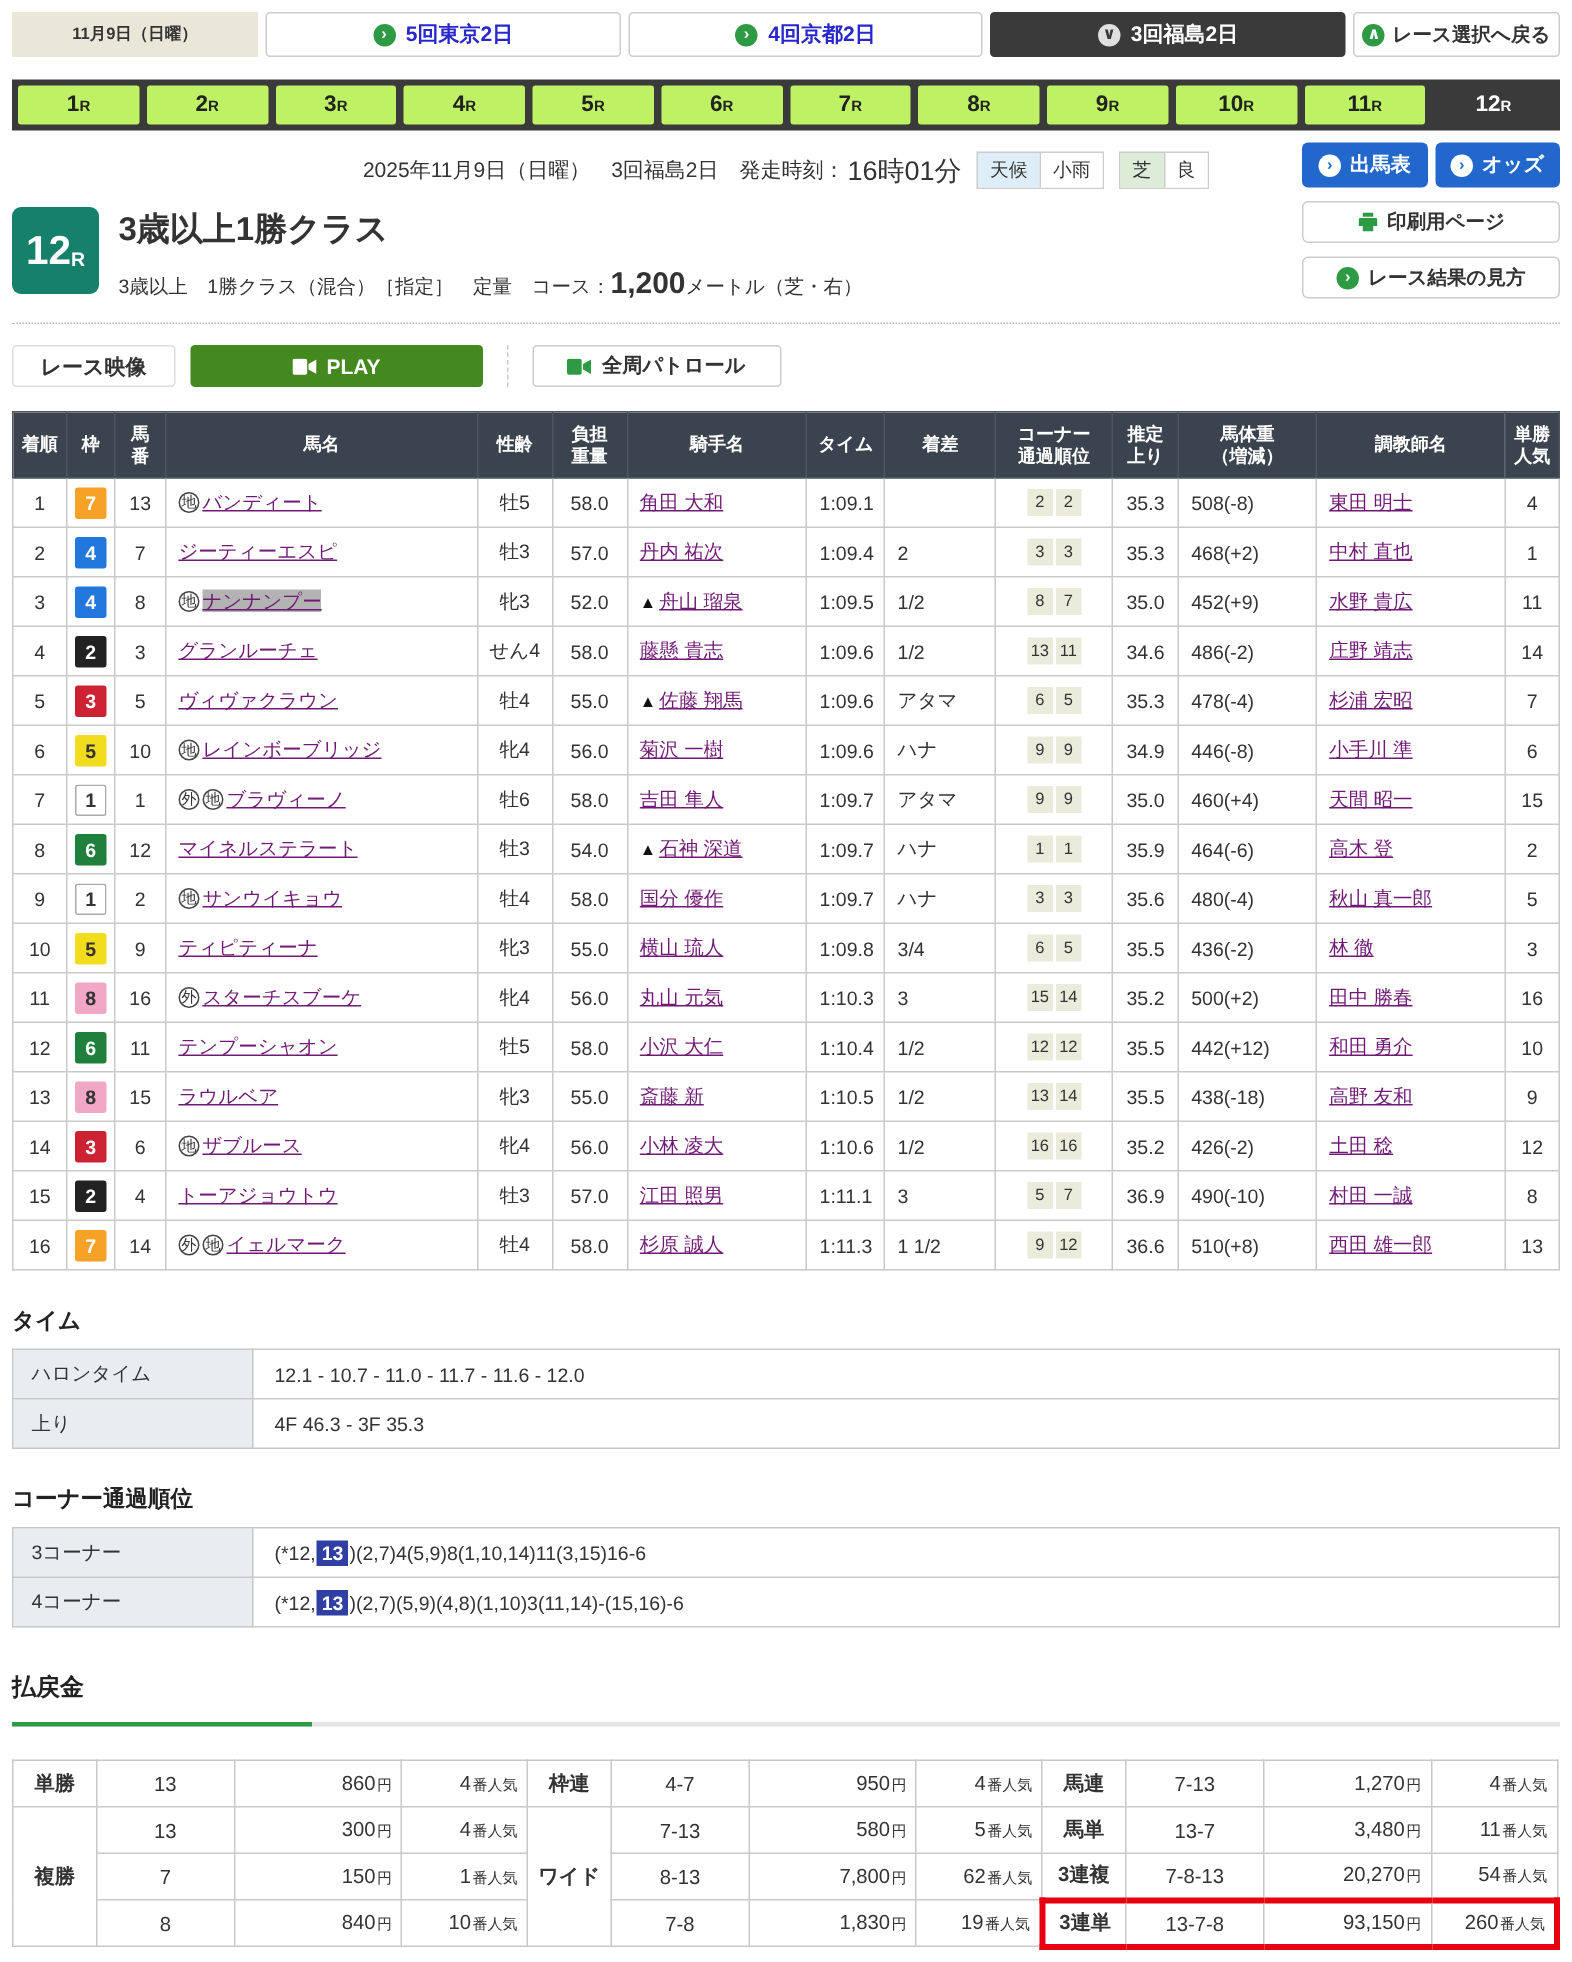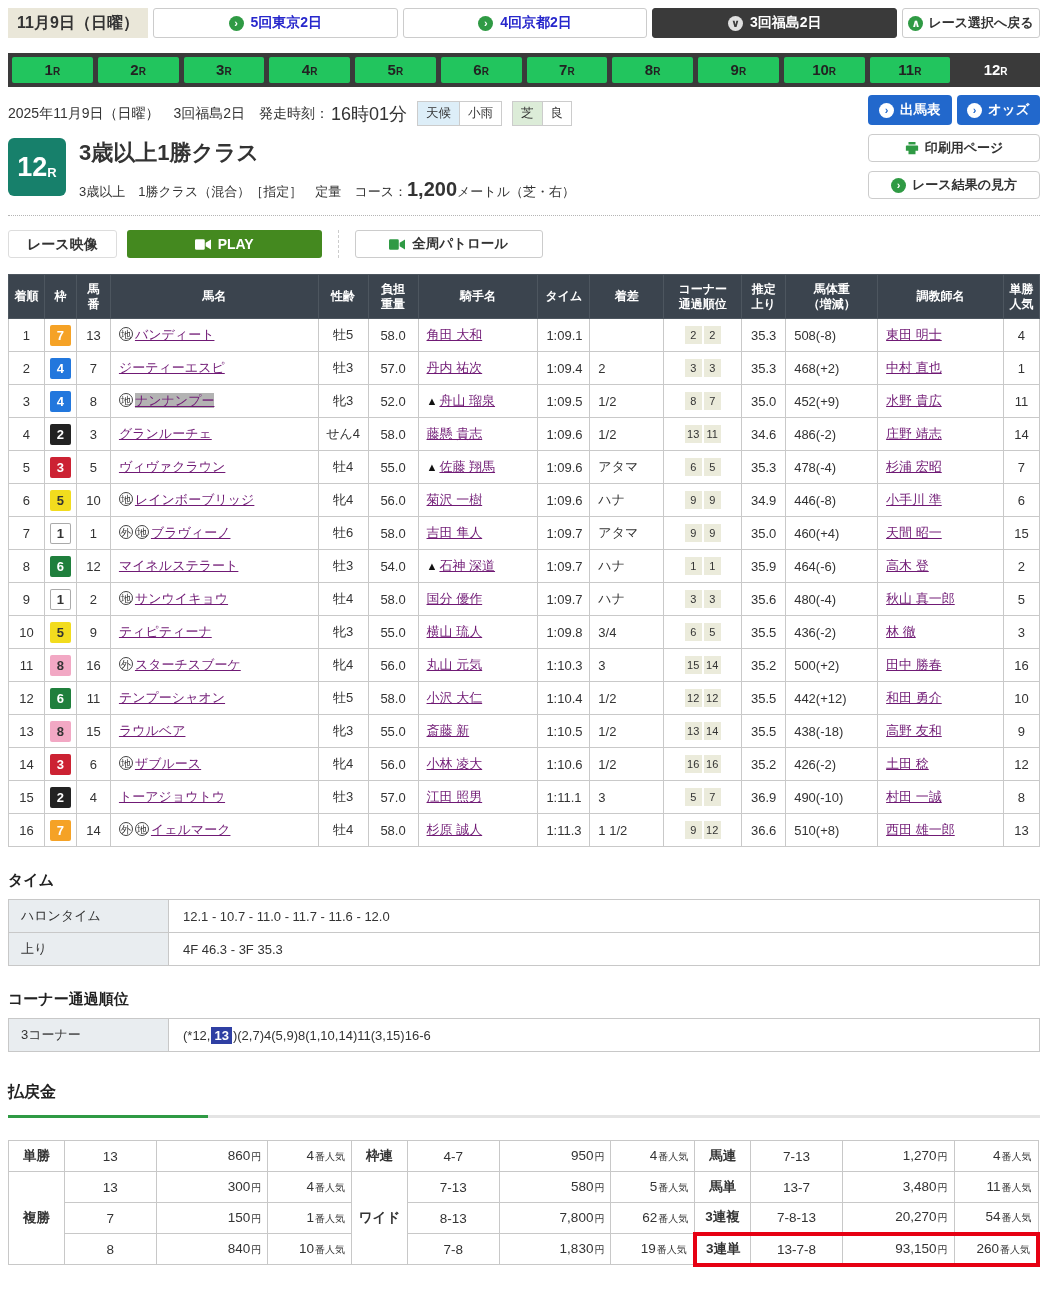--- a/index.html
+++ b/index.html
@@ -6,46 +6,46 @@
   html,body { margin:0; padding:0; }
   body {
     width:1048px; background:#fff; color:#333;
     font-family:"Liberation Sans","DejaVu Sans",sans-serif;
     font-size:13px;
   }
   a { cursor:pointer; }
 
   
   .topbar { display:flex; gap:5px; padding:8px 8px 0; align-items:stretch; }
-  .datebox { width:140px; background:#eae7d9; text-align:center; line-height:30px;
-             font-size:16px; font-weight:bold; color:#333; }
+  .datebox { width:164px; background:#eae7d9; text-align:center; line-height:30px;
+             font-size:11px; font-weight:bold; color:#333; }
   .ttabs { flex:1; display:flex; gap:5px; }
   .ttab { flex:1; border:1px solid #ccc; border-radius:3px; background:#fff;
           display:flex; align-items:center; justify-content:center; gap:7px;
           height:30px; font-weight:bold; font-size:14px; color:#2727cc; cursor:pointer; }
   .ttab.active { background:#3a3a3a; border-color:#3a3a3a; color:#fff; }
   .backbtn { width:138px; border:1px solid #ccc; border-radius:3px; background:#fff;
              display:flex; align-items:center; justify-content:center; gap:5px;
              height:30px; font-size:13px; font-weight:bold; color:#333; cursor:pointer; }
   .ci { display:inline-block; width:15px; height:15px; border-radius:50%;
         text-align:center; line-height:15px; font-size:11px; font-weight:bold; flex:0 0 auto; }
   .ci-green { background:#2f9a44; color:#fff; }
   .ci-wb    { background:#fff; color:#2268cc; }
   .ci-dim   { background:#e0e0e0; color:#3a3a3a; }
 
   
   .rtabs { display:flex; gap:5px; background:#3a3a3a; padding:4px; margin:15px 8px 0; }
-  .rtab { flex:1; background:#22c55e; border-radius:2px; text-align:center;
+  .rtab { flex:1; background:#bef264; border-radius:2px; text-align:center;
           height:26px; line-height:26px; font-weight:bold; font-size:15px; color:#222; cursor:pointer; }
   .rtab .rsub { font-size:10px; }
   .rtab.active { background:#3a3a3a; color:#fff; }
 
   
   .race-header { position:relative; padding:14px 8px 0; }
-  .hdr-line1 { display:flex; align-items:center; font-size:14px; }
+  .hdr-line1 { display:flex; align-items:center; font-size:14px;justify-content:center; }
   .start-time { font-size:18px; font-weight:normal; margin-left:2px; }
   .wbox { display:inline-flex; border:1px solid #ccc; margin-left:10px; }
   .wlab { padding:3px 8px; font-size:12.5px; }
   .wlab-blue  { background:#ddeef8; }
   .wlab-green { background:#dcecd8; }
   .wval { padding:3px 8px; font-size:12.5px; background:#fff; border-left:1px solid #ccc; }
   .title-row { display:flex; gap:13px; margin-top:12px; align-items:flex-start; }
   .race-badge { width:58px; height:58px; background:#17806b; color:#fff; border-radius:6px;
                 display:flex; align-items:center; justify-content:center;
                 font-size:27px; font-weight:bold; flex:0 0 auto; }
@@ -68,21 +68,21 @@
   .prize-amt { }
 
   
   .video-row { display:flex; align-items:center; gap:10px; margin:14px 8px 16px; }
   .btn-plain { border:1px solid #ddd; border-radius:3px; background:#fff; padding:0 18px;
                height:28px; line-height:26px; font-size:14px; font-weight:bold; }
   .btn-play { width:195px; height:28px; background:#44891f; color:#fff; border-radius:3px;
               display:flex; align-items:center; justify-content:center; gap:7px;
               font-size:14px; font-weight:bold; cursor:pointer; }
   .vsep { border-left:1px dashed #ccc; height:28px; margin:0 6px; }
-  .btn-patrol { width:188px; height:28px; border:1px solid #ccc; border-radius:3px; background:#fff;
+  .btn-patrol { width:166px; height:28px; border:1px solid #ccc; border-radius:3px; background:#fff;
                 display:flex; align-items:center; justify-content:center; gap:7px;
                 font-size:13.5px; font-weight:bold; color:#333; cursor:pointer; }
   .cam-green { color:#2f9a44; }
   .cam-white { color:#fff; }
 
   
   table.results { width:1032px; margin:0 8px; border-collapse:collapse; font-size:13px; }
   table.results th { background:#3b444e; color:#fff; font-size:12px; font-weight:bold;
                      border:1px solid #4d565f; padding:4px 1px; white-space:pre-line;
                      line-height:1.25; height:44px; }
@@ -552,20 +552,24 @@
     </tbody>
   </table>
 
 <div class="sec-title">コーナー通過順位</div>
 <table class="kv">
     <tbody id="corner-body">
       <tr>
         <td class="kv-label">3コーナー</td>
         <td class="kv-val"><span>(*12,</span><span class="cmark">13</span><span>)(2,7)4(5,9)8(1,10,14)11(3,15)16-6</span></td>
       </tr>
+      <tr>
+        <td class="kv-label">4コーナー</td>
+        <td class="kv-val"><span>(*12,</span><span class="cmark">13</span><span>)(2,7)(5,9)(4,8)(1,10)3(11,14)-(15,16)-6</span></td>
+      </tr>
     </tbody>
   </table>
 
 <div class="payout-title">払戻金</div>
 <div class="payout-bar">
     <div class="payout-bar-green"></div>
   </div>
 <table class="payout">
     <tbody id="payout-body">
       <tr>

